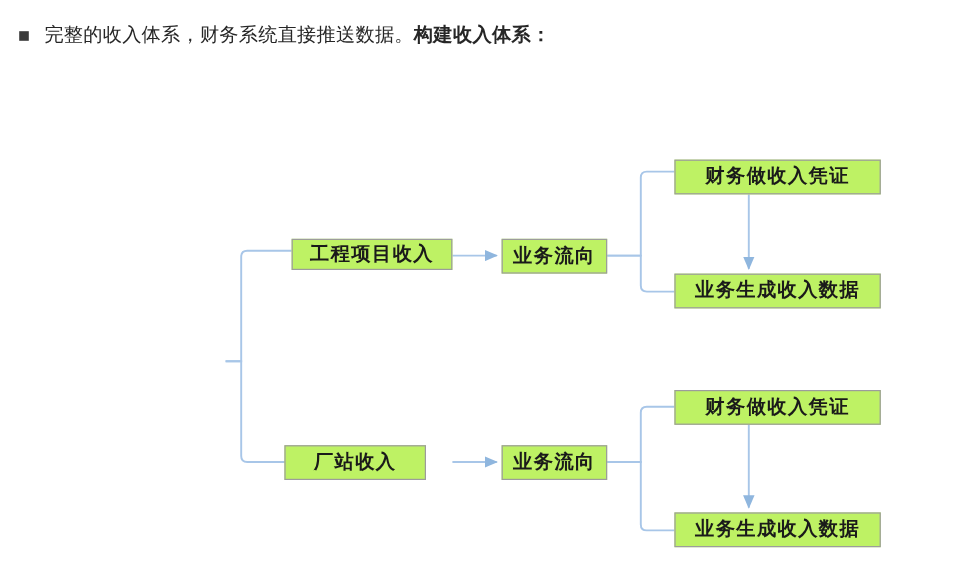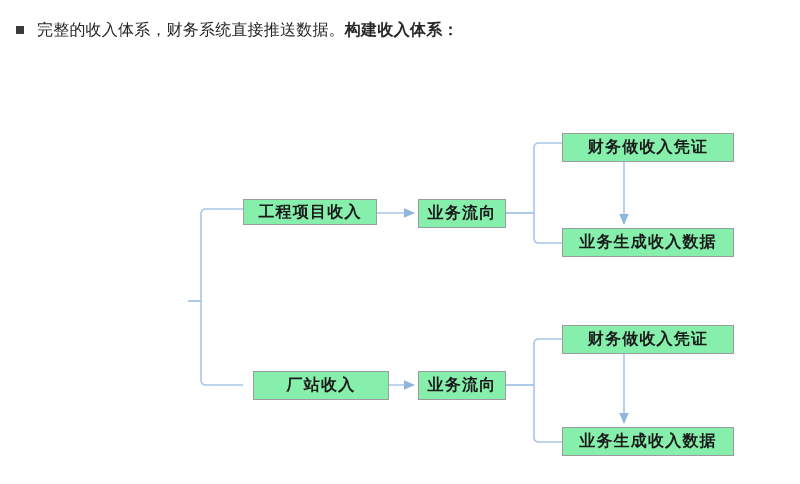--- a/index.html
+++ b/index.html
@@ -60,36 +60,36 @@
     left: 0;
     top: 0;
     width: 800px;
     height: 484px;
   }
 
   .node {
     position: absolute;
     box-sizing: border-box;
     border: 1px solid #9c9c9c;
-    background: #86efac;
+    background: #bef264;
     display: flex;
     align-items: center;
     justify-content: center;
     font-family: "Liberation Serif", "DejaVu Serif", serif;
     font-weight: bold;
     font-size: 16px;
     color: #1a1a1a;
     letter-spacing: 1.2px;
     white-space: nowrap;
   }
 
   
   #node-root            { left: 20px;  top: 286px; width: 168px; height: 30px; }
   #node-engineering     { left: 243px; top: 199px; width: 134px; height: 26px; }
-  #node-station         { left: 253px; top: 371px; width: 136px; height: 29px; }
+  #node-station         { left: 237px; top: 371px; width: 118px; height: 29px; }
   #node-flow-top        { left: 418px; top: 199px; width: 88px;  height: 29px; }
   #node-flow-bottom     { left: 418px; top: 371px; width: 88px;  height: 29px; }
   #node-voucher-top     { left: 562px; top: 133px; width: 172px; height: 29px; }
   #node-data-top        { left: 562px; top: 228px; width: 172px; height: 29px; }
   #node-voucher-bottom  { left: 562px; top: 325px; width: 172px; height: 29px; }
   #node-data-bottom     { left: 562px; top: 427px; width: 172px; height: 29px; }
 </style>
 </head>
 <body>
 

